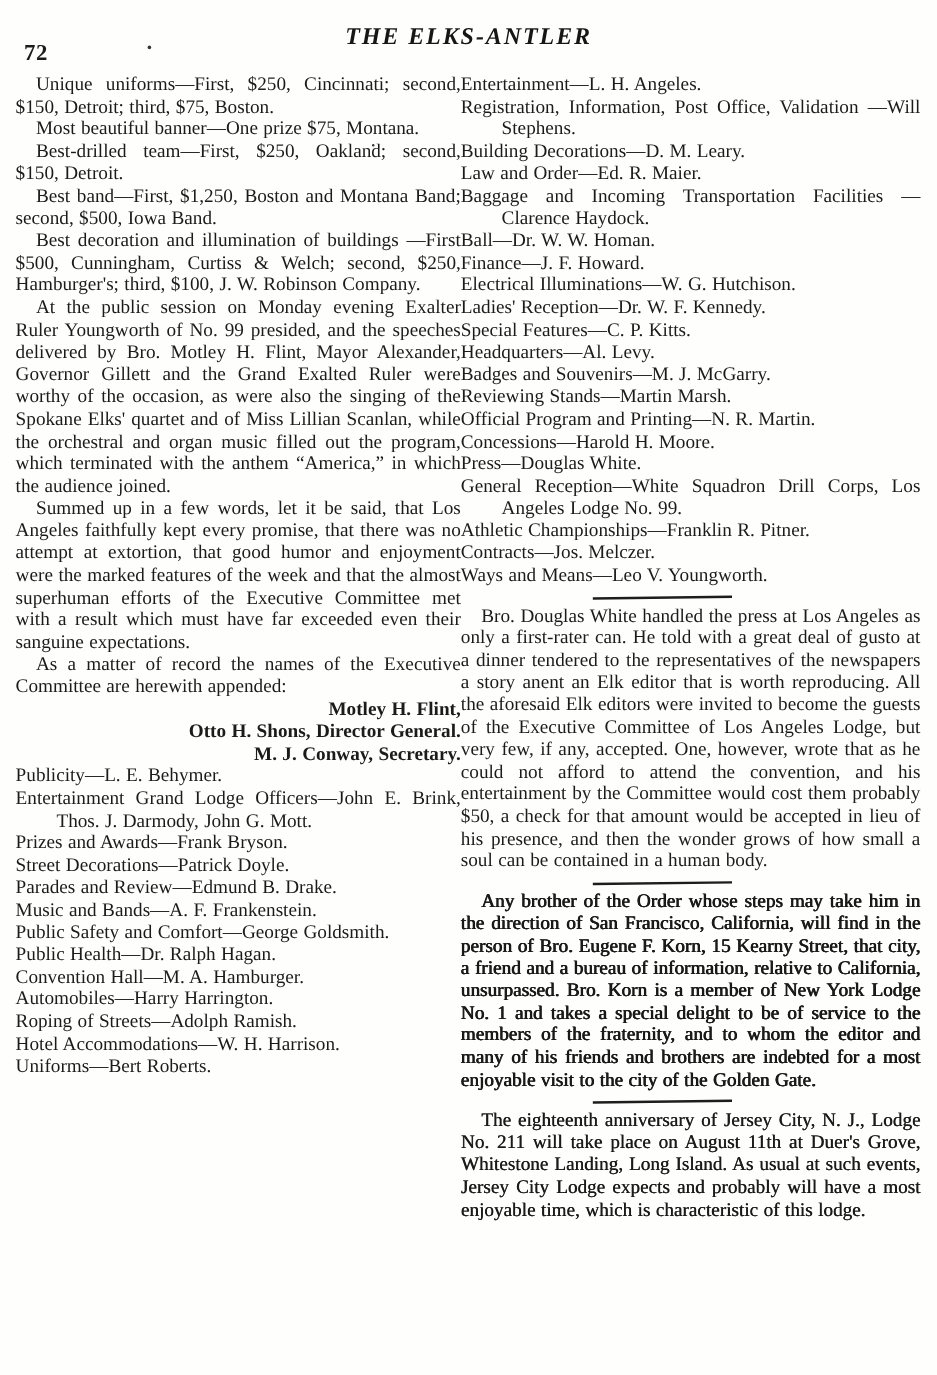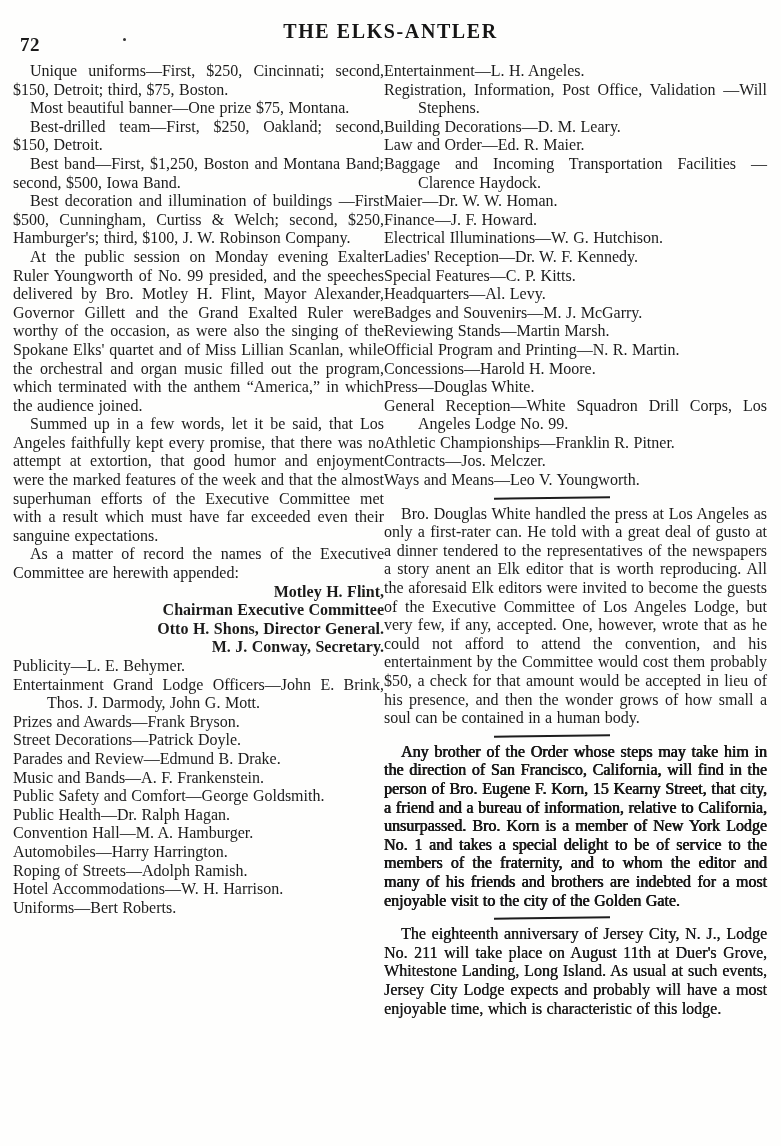--- a/index.html
+++ b/index.html
@@ -13,21 +13,21 @@
     overflow:hidden;
   }
   .masthead{position:relative;height:48px;padding-top:14px;box-sizing:border-box;}
   .page-num{
     position:absolute;left:20px;top:34px;
     font-size:19px;font-weight:bold;letter-spacing:.5px;
   }
   .title{
     margin:6px 0 0;
     text-align:center;
-    font-size:20px;font-weight:bold;
+    font-size:20px;font-style:italic;font-weight:bold;
     letter-spacing:1.6px;
     color:#161616;
   }
   .columns{
     display:flex;
     padding:14px 6px 0 13px;
     box-sizing:border-box;
   }
   .col{
     font-size:16px;
@@ -68,21 +68,20 @@
           <div class="para">Most beautiful banner—One prize $75, Montana.</div>
           <div class="para">Best-drilled team—First, $250, Oakland; second, $150, Detroit.</div>
           <div class="para">Best band—First, $1,250, Boston and Montana Band; second, $500, Iowa Band.</div>
           <div class="para">Best decoration and illumination of buildings —First $500, Cunningham, Curtiss &amp; Welch; second, $250, Hamburger's; third, $100, J. W. Robinson Company.</div>
           <div class="para">At the public session on Monday evening Exalter Ruler Youngworth of No. 99 presided, and the speeches delivered by Bro. Motley H. Flint, Mayor Alexander, Governor Gillett and the Grand Exalted Ruler were worthy of the occasion, as were also the singing of the Spokane Elks' quartet and of Miss Lillian Scanlan, while the orchestral and organ music filled out the program, which terminated with the anthem “America,” in which the audience joined.</div>
           <div class="para">Summed up in a few words, let it be said, that Los Angeles faithfully kept every promise, that there was no attempt at extortion, that good humor and enjoyment were the marked features of the week and that the almost superhuman efforts of the Executive Committee met with a result which must have far exceeded even their sanguine expectations.</div>
           <div class="para">As a matter of record the names of the Executive Committee are herewith appended:</div>
         </div>
       <div>
           <div class="center-line">Motley H. Flint,</div>
-          <div class="center-line">Chairman Executive Committee</div>
           <div class="center-line">Otto H. Shons, Director General.</div>
           <div class="center-line">M. J. Conway, Secretary.</div>
         </div>
       <div>
           <div class="hang">Publicity—L. E. Behymer.</div>
           <div class="hang">Entertainment Grand Lodge Officers—John E. Brink, Thos. J. Darmody, John G. Mott.</div>
           <div class="hang">Prizes and Awards—Frank Bryson.</div>
           <div class="hang">Street Decorations—Patrick Doyle.</div>
           <div class="hang">Parades and Review—Edmund B. Drake.</div>
           <div class="hang">Music and Bands—A. F. Frankenstein.</div>
@@ -96,21 +95,21 @@
         </div>
     </div>
 
     <div class="col col-right">
       <div>
           <div class="hang">Entertainment—L. H. Angeles.</div>
           <div class="hang">Registration, Information, Post Office, Validation —Will Stephens.</div>
           <div class="hang">Building Decorations—D. M. Leary.</div>
           <div class="hang">Law and Order—Ed. R. Maier.</div>
           <div class="hang">Baggage and Incoming Transportation Facilities —Clarence Haydock.</div>
-          <div class="hang">Maier—Dr. W. W. Homan.</div>
+          <div class="hang">Ball—Dr. W. W. Homan.</div>
           <div class="hang">Finance—J. F. Howard.</div>
           <div class="hang">Electrical Illuminations—W. G. Hutchison.</div>
           <div class="hang">Ladies' Reception—Dr. W. F. Kennedy.</div>
           <div class="hang">Special Features—C. P. Kitts.</div>
           <div class="hang">Headquarters—Al. Levy.</div>
           <div class="hang">Badges and Souvenirs—M. J. McGarry.</div>
           <div class="hang">Reviewing Stands—Martin Marsh.</div>
           <div class="hang">Official Program and Printing—N. R. Martin.</div>
           <div class="hang">Concessions—Harold H. Moore.</div>
           <div class="hang">Press—Douglas White.</div>

